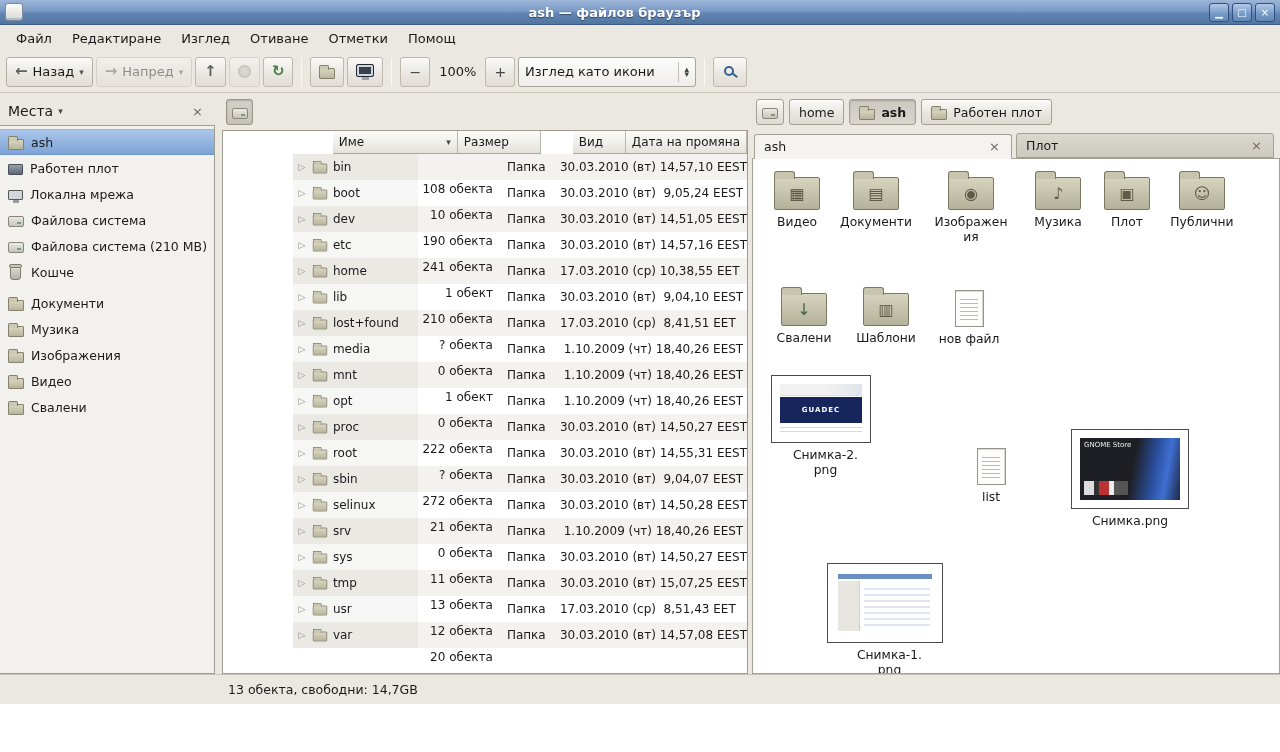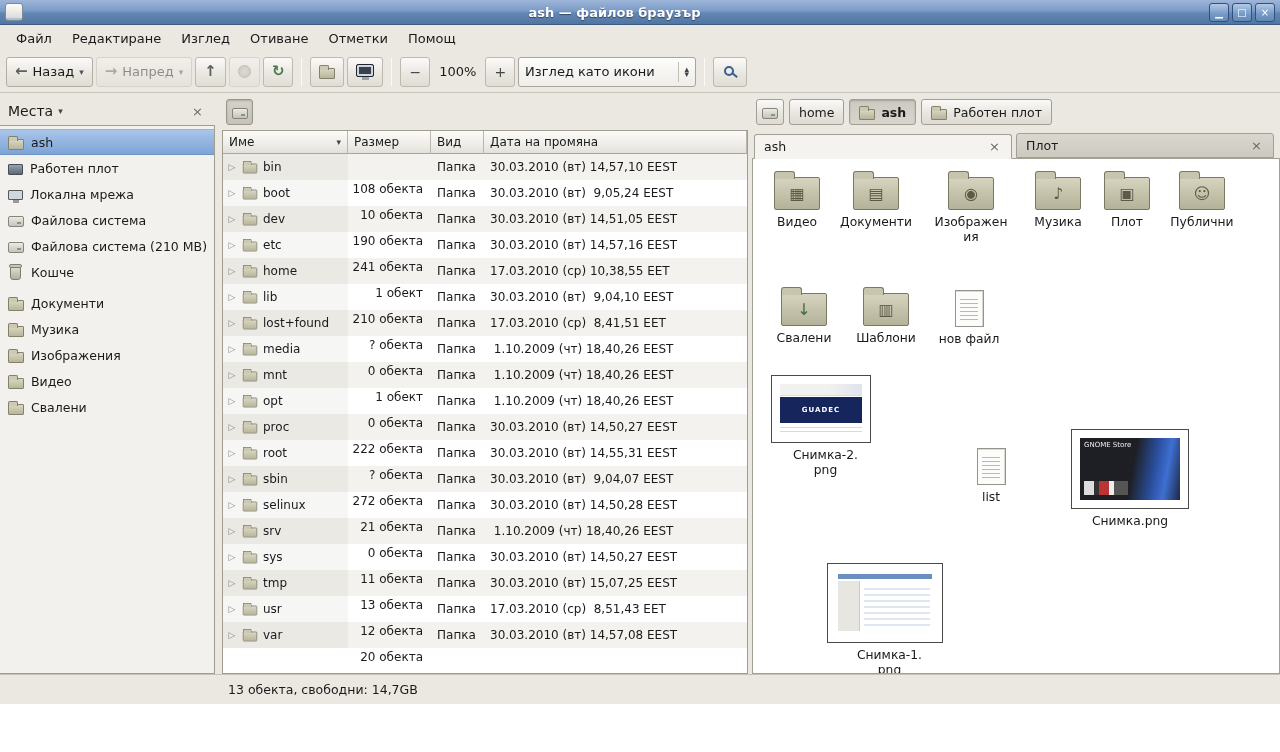--- a/index.html
+++ b/index.html
@@ -75,25 +75,25 @@
   .sidebar-list { flex:1; border:1px solid #a09c92; border-left:none; background:#f2f1ed; padding-top:3px; overflow:hidden; }
   .pitem { display:flex; align-items:center; gap:7px; height:26px; padding:0 8px; white-space:nowrap; }
   .pitem.grp { margin-top:5px; }
   .pitem.sel { background:linear-gradient(#a9c5ea,#7da4d6); border-top:1px solid #93b4df; border-bottom:1px solid #6b93c5; }
 
   
   .mid { position:absolute; left:222px; width:526px; top:4px; bottom:0; display:flex; flex-direction:column; }
   .pathrow { height:33px; display:flex; align-items:flex-start; padding:2px 4px; }
   .path-root-btn { width:27px; height:26px; display:flex; align-items:center; justify-content:center;
     border:1px solid #9a968c; border-radius:3px; background:linear-gradient(#d5d2ca,#c6c3ba); box-shadow:inset 0 1px 2px rgba(0,0,0,.18); }
-  .treebox { flex:1; border:1px solid #a09c92; background:#fff; display:flex; flex-direction:column; overflow:hidden; }
+  .treebox { flex:1; border:1px solid #a09c92; background:#fff; display:flex; flex-direction:column; overflow:hidden;align-items:flex-end; }
   .thead { display:flex; height:23px; flex:none; font-size:12px; }
   .th { display:flex; align-items:center; padding:0 6px; border-right:1px solid #bab6ac; border-bottom:1px solid #aaa69c;
     background:linear-gradient(#fcfbf9,#efede8 60%,#e4e1da); white-space:nowrap; }
-  .th-name { width:125px; } .th-size { width:83px; } .th-type { width:53px; } .th-date { flex:1; }
+  .th-name { width:125px; } .th-size { width:83px; } .th-type { width:53px;margin-left:32px; } .th-date { flex:1; }
   .sort-ic { margin-left:auto; font-size:9px; color:#444; padding-left:6px; }
   .trows { flex:1; overflow:hidden; font-size:12px; }
   .trow { display:flex; height:26px; align-items:center; }
   .trow:nth-child(odd) { background:#f3f2ee; }
   .cell { white-space:pre; overflow:hidden; }
   .cname { width:125px; display:flex; align-items:center; gap:5px; padding:0 4px; height:100%; background:rgba(90,85,70,.055); }
   .exp { color:#8a8a86; font-size:9px; width:10px; text-align:center; }
   .cname .ficon { transform:scale(.9); margin-top:3px; }
   .csize { width:83px; text-align:right; padding-right:8px;margin-top:44px; }
   .ctype { width:53px; padding-left:6px; }

